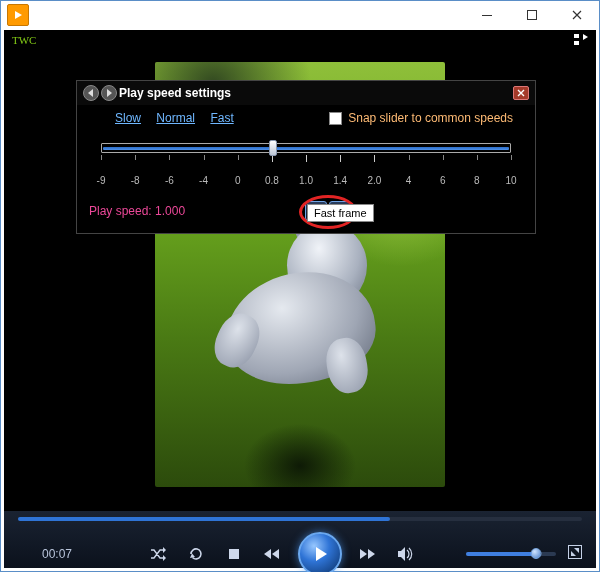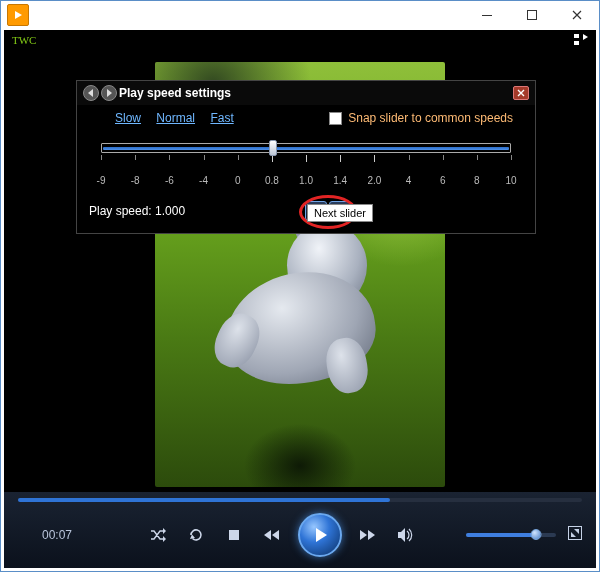--- a/index.html
+++ b/index.html
@@ -48,28 +48,28 @@
   .slider{position:relative;height:30px;margin:18px 12px 0 12px;}
   .track-border{position:absolute;top:0;left:0;right:0;height:10px;border:1px solid #aaa;border-radius:1px;background:#000;}
   .track-fill{position:absolute;top:4px;left:2px;right:2px;height:3px;background:linear-gradient(#2a6cc8,#4e90e8);border-radius:1px;}
   .slider .thumb{position:absolute;top:-3px;width:8px;height:16px;background:linear-gradient(#fff,#bcc6d6);border:1px solid #8a98b0;border-radius:2px;transform:translateX(-50%);}
   .ticks{position:absolute;top:12px;left:0;right:0;height:6px;}
   .ticks span{position:absolute;width:1px;height:5px;background:#888;}
   .ticks span.big{height:7px;background:#ccc;}
   .labels{position:relative;height:14px;margin:2px 12px 0 12px;color:#bbb;font-size:10px;}
   .labels span{position:absolute;transform:translateX(-50%);white-space:nowrap;}
   .readout{display:flex;align-items:center;margin-top:12px;}
-  .readout .lbl{color:#ffffff;}
+  .readout .lbl{color:#ec4899;}
   .frame-group{margin-left:120px;position:relative;display:flex;align-items:center;}
   .ring{position:absolute;left:-6px;top:-6px;width:58px;height:34px;border:3px solid #e22424;border-radius:50%/50%;pointer-events:none;}
   .fbtn{width:22px;height:20px;background:linear-gradient(#2a3d5e,#0d1626);border:1px solid #6fa4e6;border-radius:3px;display:flex;align-items:center;justify-content:center;margin-right:2px;}
   .fbtn svg{display:block;}
   .tooltip{position:absolute;left:303px;top:174px;background:#fff;color:#000;border:1px solid #888;font-size:11px;padding:2px 6px;white-space:nowrap;z-index:30;}
   
-  .controls{position:absolute;left:0;right:0;bottom:0;height:76px;background:linear-gradient(#1a2332,#0b111c);}
+  .controls{position:absolute;left:0;right:0;bottom:0;height:57px;background:linear-gradient(#1a2332,#0b111c);}
   .seek{position:absolute;left:14px;right:14px;top:6px;height:4px;background:#262f3f;border-radius:2px;}
   .seek .prog{position:absolute;left:0;top:0;bottom:0;width:66%;background:#2f74d6;border-radius:2px;}
   .ctrlrow{position:absolute;left:0;right:0;top:18px;height:50px;display:flex;align-items:center;}
   .timecode{color:#b9c5db;font-size:12px;margin-left:38px;width:56px;}
   .cbuttons{flex:1;display:flex;align-items:center;justify-content:center;gap:14px;}
   .cbtn{color:#cdd7ea;display:flex;align-items:center;justify-content:center;width:24px;height:24px;}
   .cbtn svg{display:block;}
   .playbig{width:44px;height:44px;border-radius:50%;background:radial-gradient(circle at 35% 30%,#97c7ff 0%,#2f74d6 40%,#0a2f63 100%);border:2px solid #6aa8ef;display:flex;align-items:center;justify-content:center;box-shadow:0 0 8px rgba(80,160,255,0.6);}
   .vol{display:flex;align-items:center;gap:8px;margin-right:12px;}
   .volslider{position:relative;width:90px;height:4px;background:#2b3a52;border-radius:2px;}
@@ -209,21 +209,21 @@
             <div class="fbtn">
               <svg width="12" height="10">
                   <polygon points="2,1 2,9 8,5" fill="#d6e6ff"></polygon>
                   <rect x="9" y="1" width="2" height="8" fill="#d6e6ff"></rect>
                 </svg>
             </div>
           </div>
         </div>
       </div>
     </div>
-    <div class="tooltip">Next slider</div>
+    <div class="tooltip">Fast frame</div>
 
     <div class="controls">
       <div class="seek">
         <div class="prog" id="seek-prog" style="width: 66%;"></div>
       </div>
       <div class="ctrlrow">
         <div class="timecode">00:07</div>
         <div class="cbuttons">
           <div class="cbtn">
               <svg width="16" height="14" viewBox="0 0 16 14">

